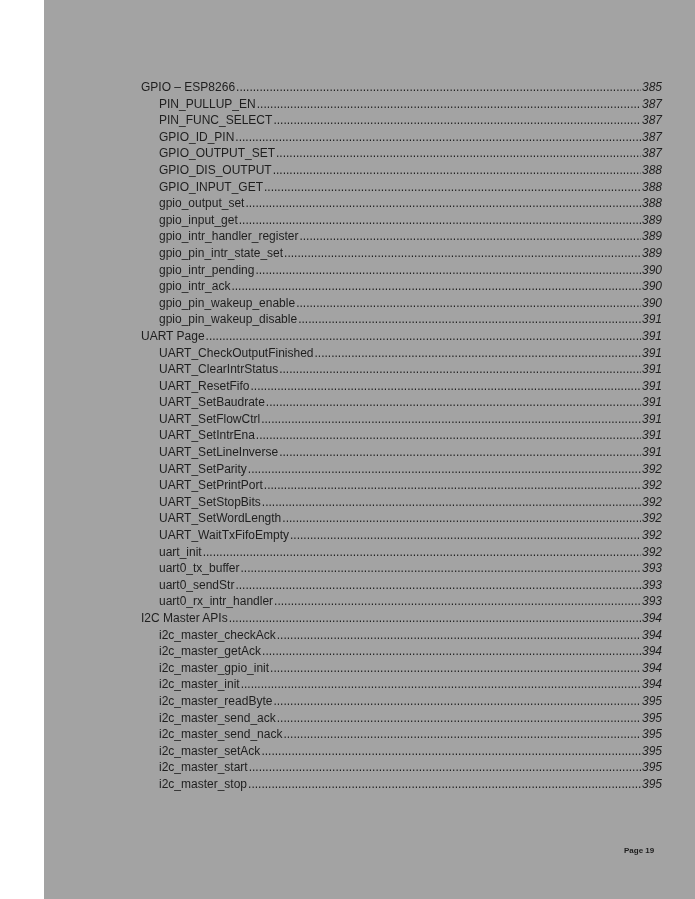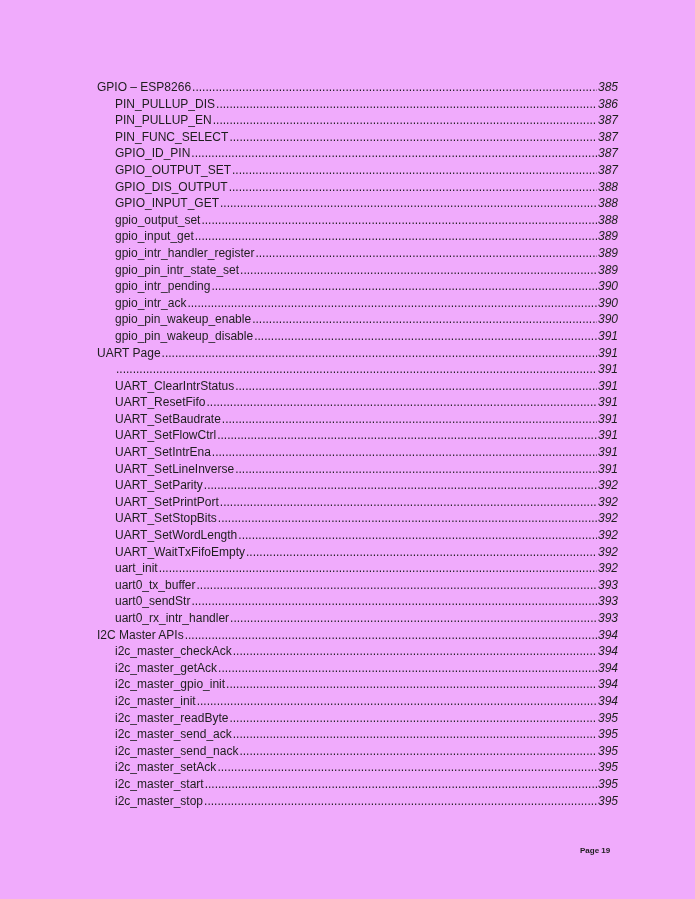--- a/index.html
+++ b/index.html
@@ -11,21 +11,22 @@
     width: 695px;
     height: 899px;
     position: relative;
     overflow: hidden;
     font-family: "Liberation Sans", "DejaVu Sans", sans-serif;
     color: #1e1e1e;
   }
   .page {
     position: absolute;
     inset: 0;
-    background: #f0abfc;
+    background: #a3a3a3;
+    margin-left: 44px;
   }
   .toc {
     position: absolute;
     left: 97px;
     top: 79px;
     width: 521px;
   }
   .toc-row {
     display: flex;
     align-items: baseline;
@@ -68,25 +69,20 @@
 <body>
 
 <div class="page">
   <div class="toc" id="toc">
       <div class="toc-row level-1">
         <span class="toc-title">GPIO – ESP8266</span>
         <span class="toc-dots"></span>
         <span class="toc-page">385</span>
       </div>
       <div class="toc-row level-2">
-        <span class="toc-title">PIN_PULLUP_DIS</span>
-        <span class="toc-dots"></span>
-        <span class="toc-page">386</span>
-      </div>
-      <div class="toc-row level-2">
         <span class="toc-title">PIN_PULLUP_EN</span>
         <span class="toc-dots"></span>
         <span class="toc-page">387</span>
       </div>
       <div class="toc-row level-2">
         <span class="toc-title">PIN_FUNC_SELECT</span>
         <span class="toc-dots"></span>
         <span class="toc-page">387</span>
       </div>
       <div class="toc-row level-2">
@@ -148,20 +144,21 @@
         <span class="toc-title">gpio_pin_wakeup_disable</span>
         <span class="toc-dots"></span>
         <span class="toc-page">391</span>
       </div>
       <div class="toc-row level-1">
         <span class="toc-title">UART Page</span>
         <span class="toc-dots"></span>
         <span class="toc-page">391</span>
       </div>
       <div class="toc-row level-2">
+        <span class="toc-title">UART_CheckOutputFinished</span>
         <span class="toc-dots"></span>
         <span class="toc-page">391</span>
       </div>
       <div class="toc-row level-2">
         <span class="toc-title">UART_ClearIntrStatus</span>
         <span class="toc-dots"></span>
         <span class="toc-page">391</span>
       </div>
       <div class="toc-row level-2">
         <span class="toc-title">UART_ResetFifo</span>

